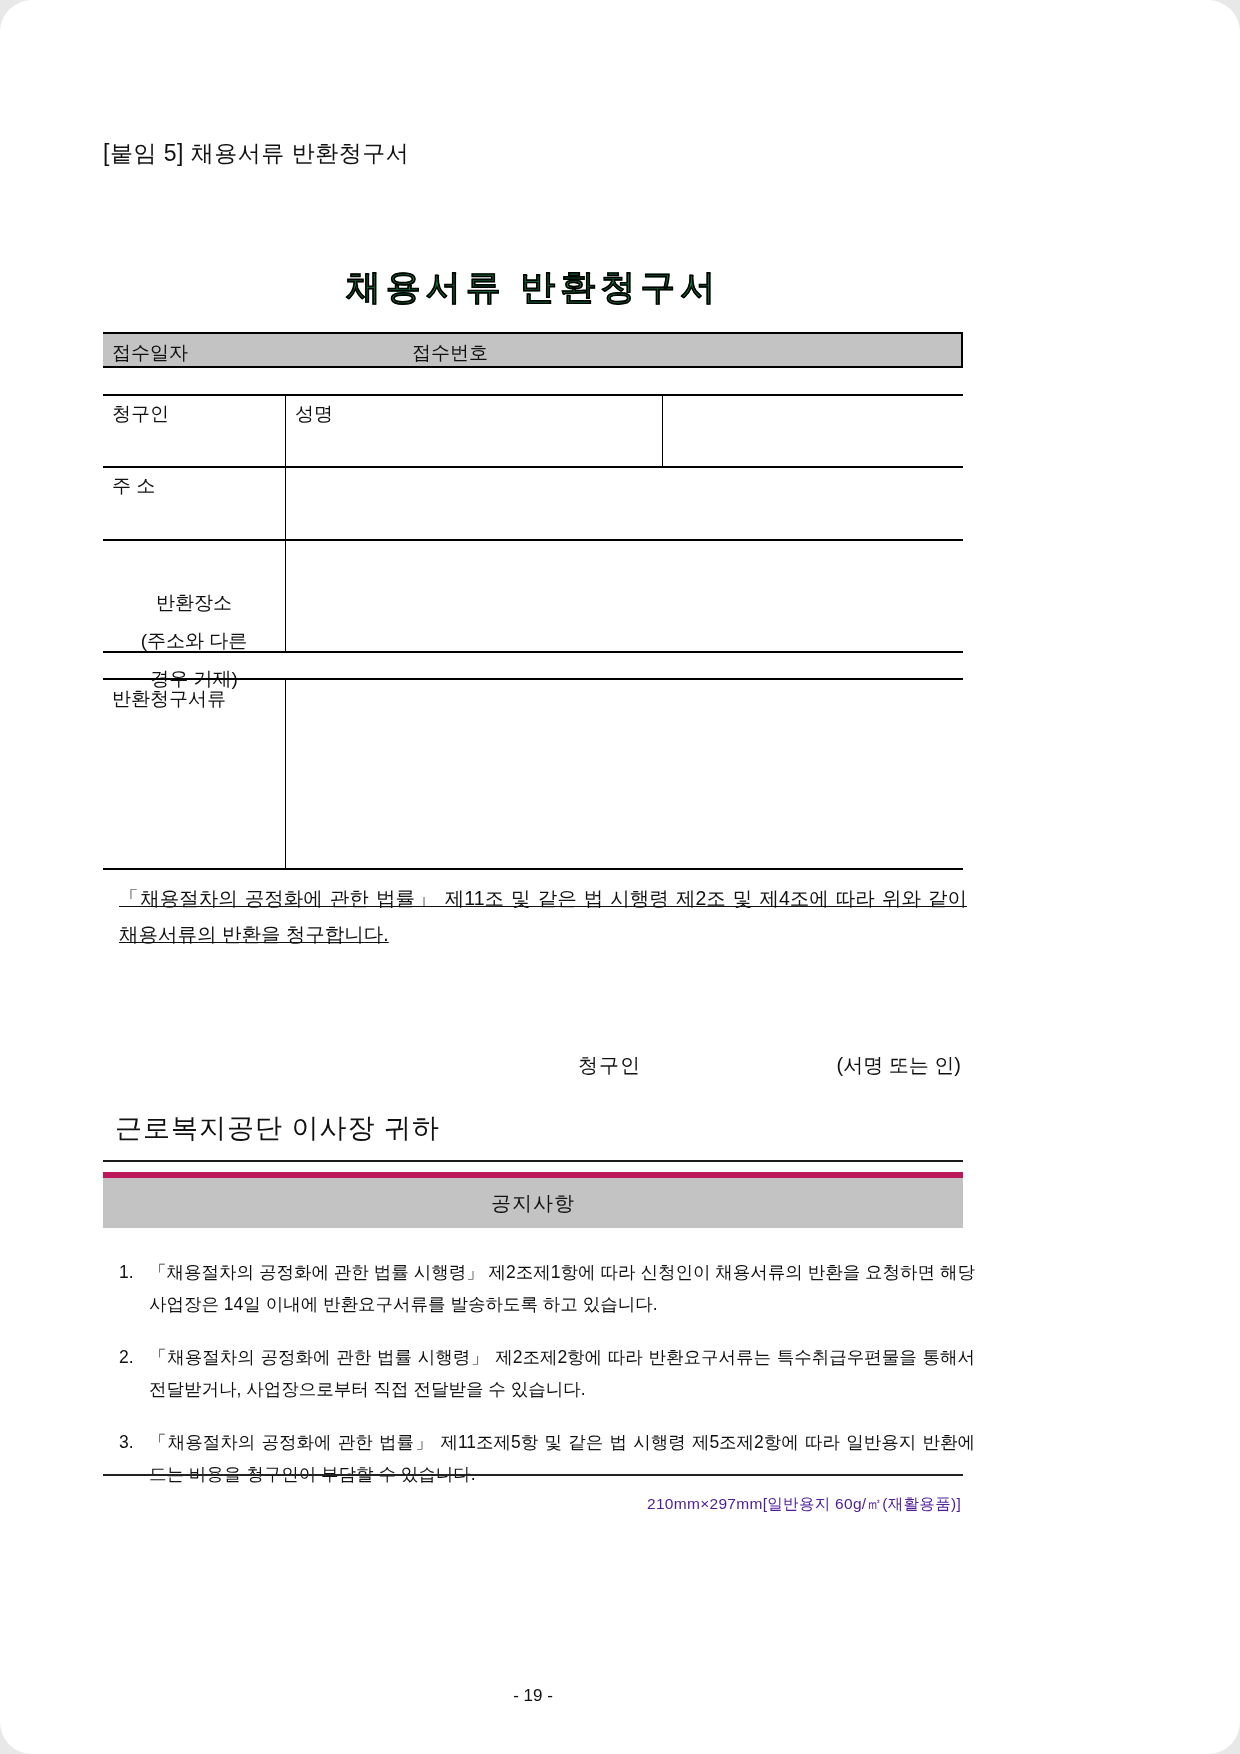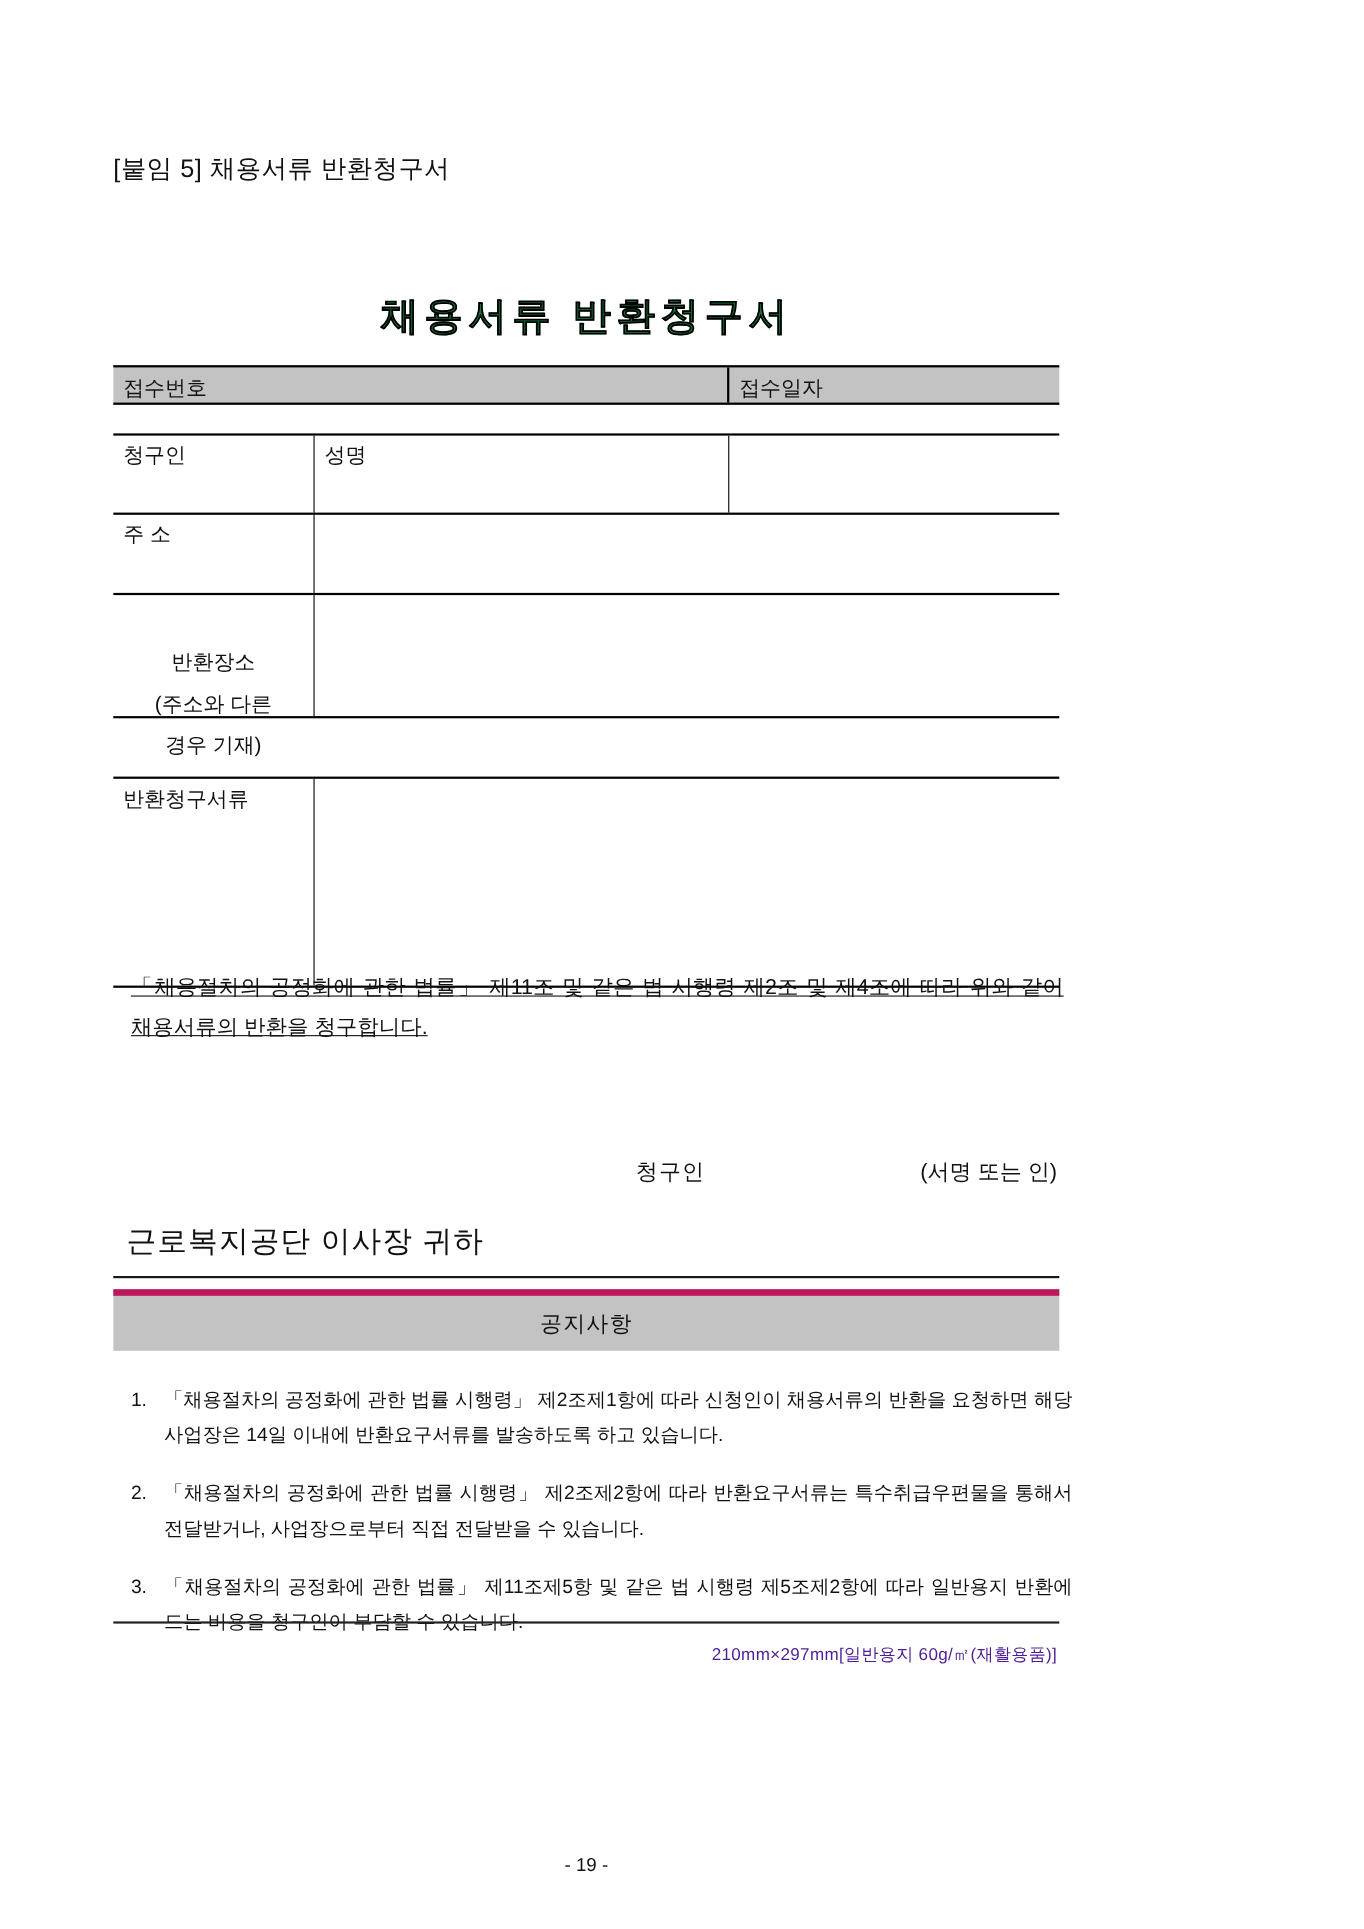--- a/index.html
+++ b/index.html
@@ -1,19 +1,19 @@
 <!DOCTYPE html>
 <html><head>
 <meta charset="utf-8">
 <style>
   * { margin:0; padding:0; box-sizing:border-box; }
   body { background:#e8e8e8; font-family:"Liberation Sans", sans-serif; }
   .page {
     position:relative; width:1240px; height:1754px; background:#ffffff;
-    margin:0 auto; color:#111; overflow:hidden;
+    margin:0 auto; color:#111; overflow:hidden;border-radius:32px;
   }
   .attach-label { position:absolute; left:103px; top:138px; font-size:23px; letter-spacing:0.5px; }
   .doc-title {
     position:absolute; left:103px; top:264px; width:860px; text-align:center;
     font-size:35px; font-weight:bold; letter-spacing:5px; color:#15803d;
     -webkit-text-stroke:0.6px #000;
   }
 
   
   .tbl-receipt {
@@ -34,21 +34,21 @@
   .tbl-main .cell { font-size:19px; padding:5px 9px; }
   .colA { width:183px; border-right:1.5px solid #000; }
   .colB { width:377px; border-right:1.5px solid #000; }
   .colC { flex:1; }
   .colBC { flex:1; }
   .multiline { white-space:pre-line; line-height:38px;text-align:center; }
 
   
   .tbl-docs {
     position:absolute; left:103px; top:678px; width:860px; height:192px;
-    display:flex; border-top:2px solid #000; border-bottom:2px solid #000;margin-top:28px;
+    display:flex; border-top:2px solid #000; border-bottom:2px solid #000;
   }
   .tbl-docs .cell { font-size:19px; padding:6px 9px; }
 
   .declaration {
     position:absolute; left:119px; top:880px; width:848px;
     font-size:19.5px; line-height:36px; text-align:justify; word-break:keep-all;text-decoration:underline;
   }
   .date-line {
     position:absolute; left:103px; top:966px; width:855px;
     text-align:right; font-size:20px; white-space:pre;
@@ -81,25 +81,25 @@
 </head>
 <body>
 
 <div class="page">
 
   <div class="attach-label">[붙임 5] 채용서류 반환청구서</div>
 
   <div class="doc-title">채용서류 반환청구서</div>
 
   <div class="tbl-receipt">
+    <div class="cell c2">
+      <span>접수일자</span>
+    </div>
     <div class="cell c1">
       <span>접수번호</span>
-    </div>
-    <div class="cell c2">
-      <span>접수일자</span>
     </div>
   </div>
 
   <div class="tbl-main">
     <div class="row r1">
       <div class="cell colA">
         <span>청구인</span>
       </div>
       <div class="cell colB">
         <span>성명</span>

